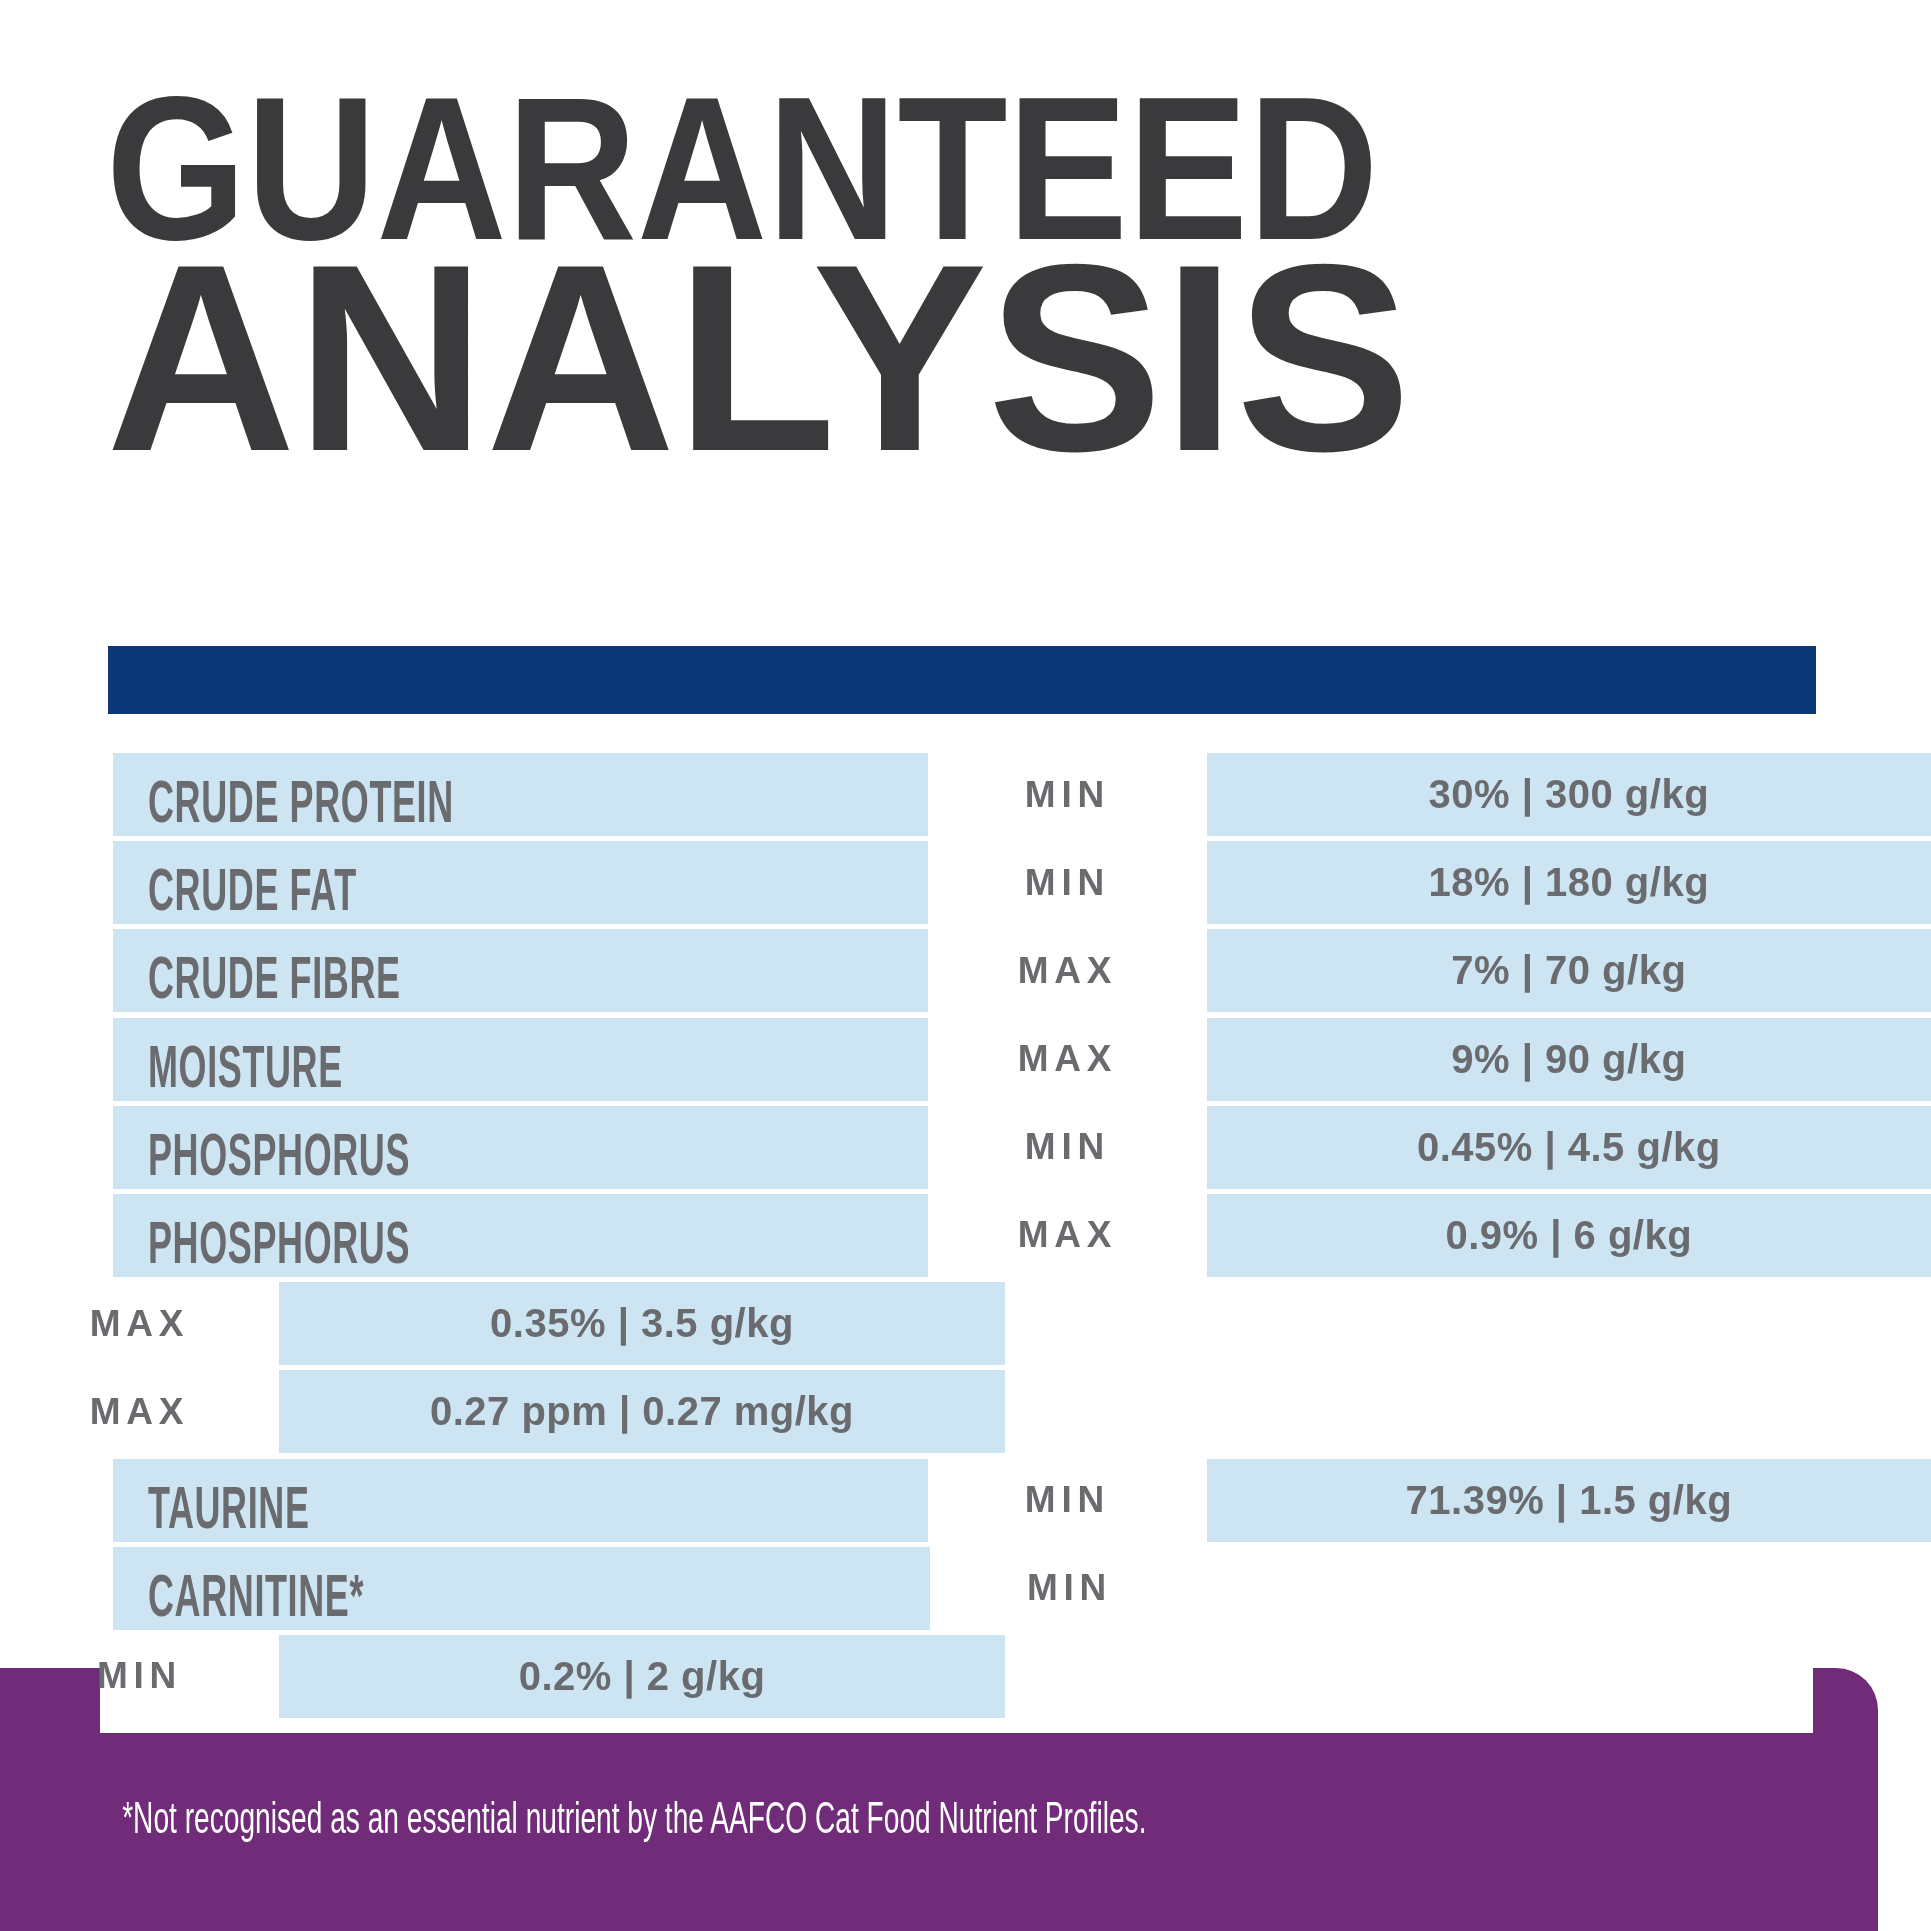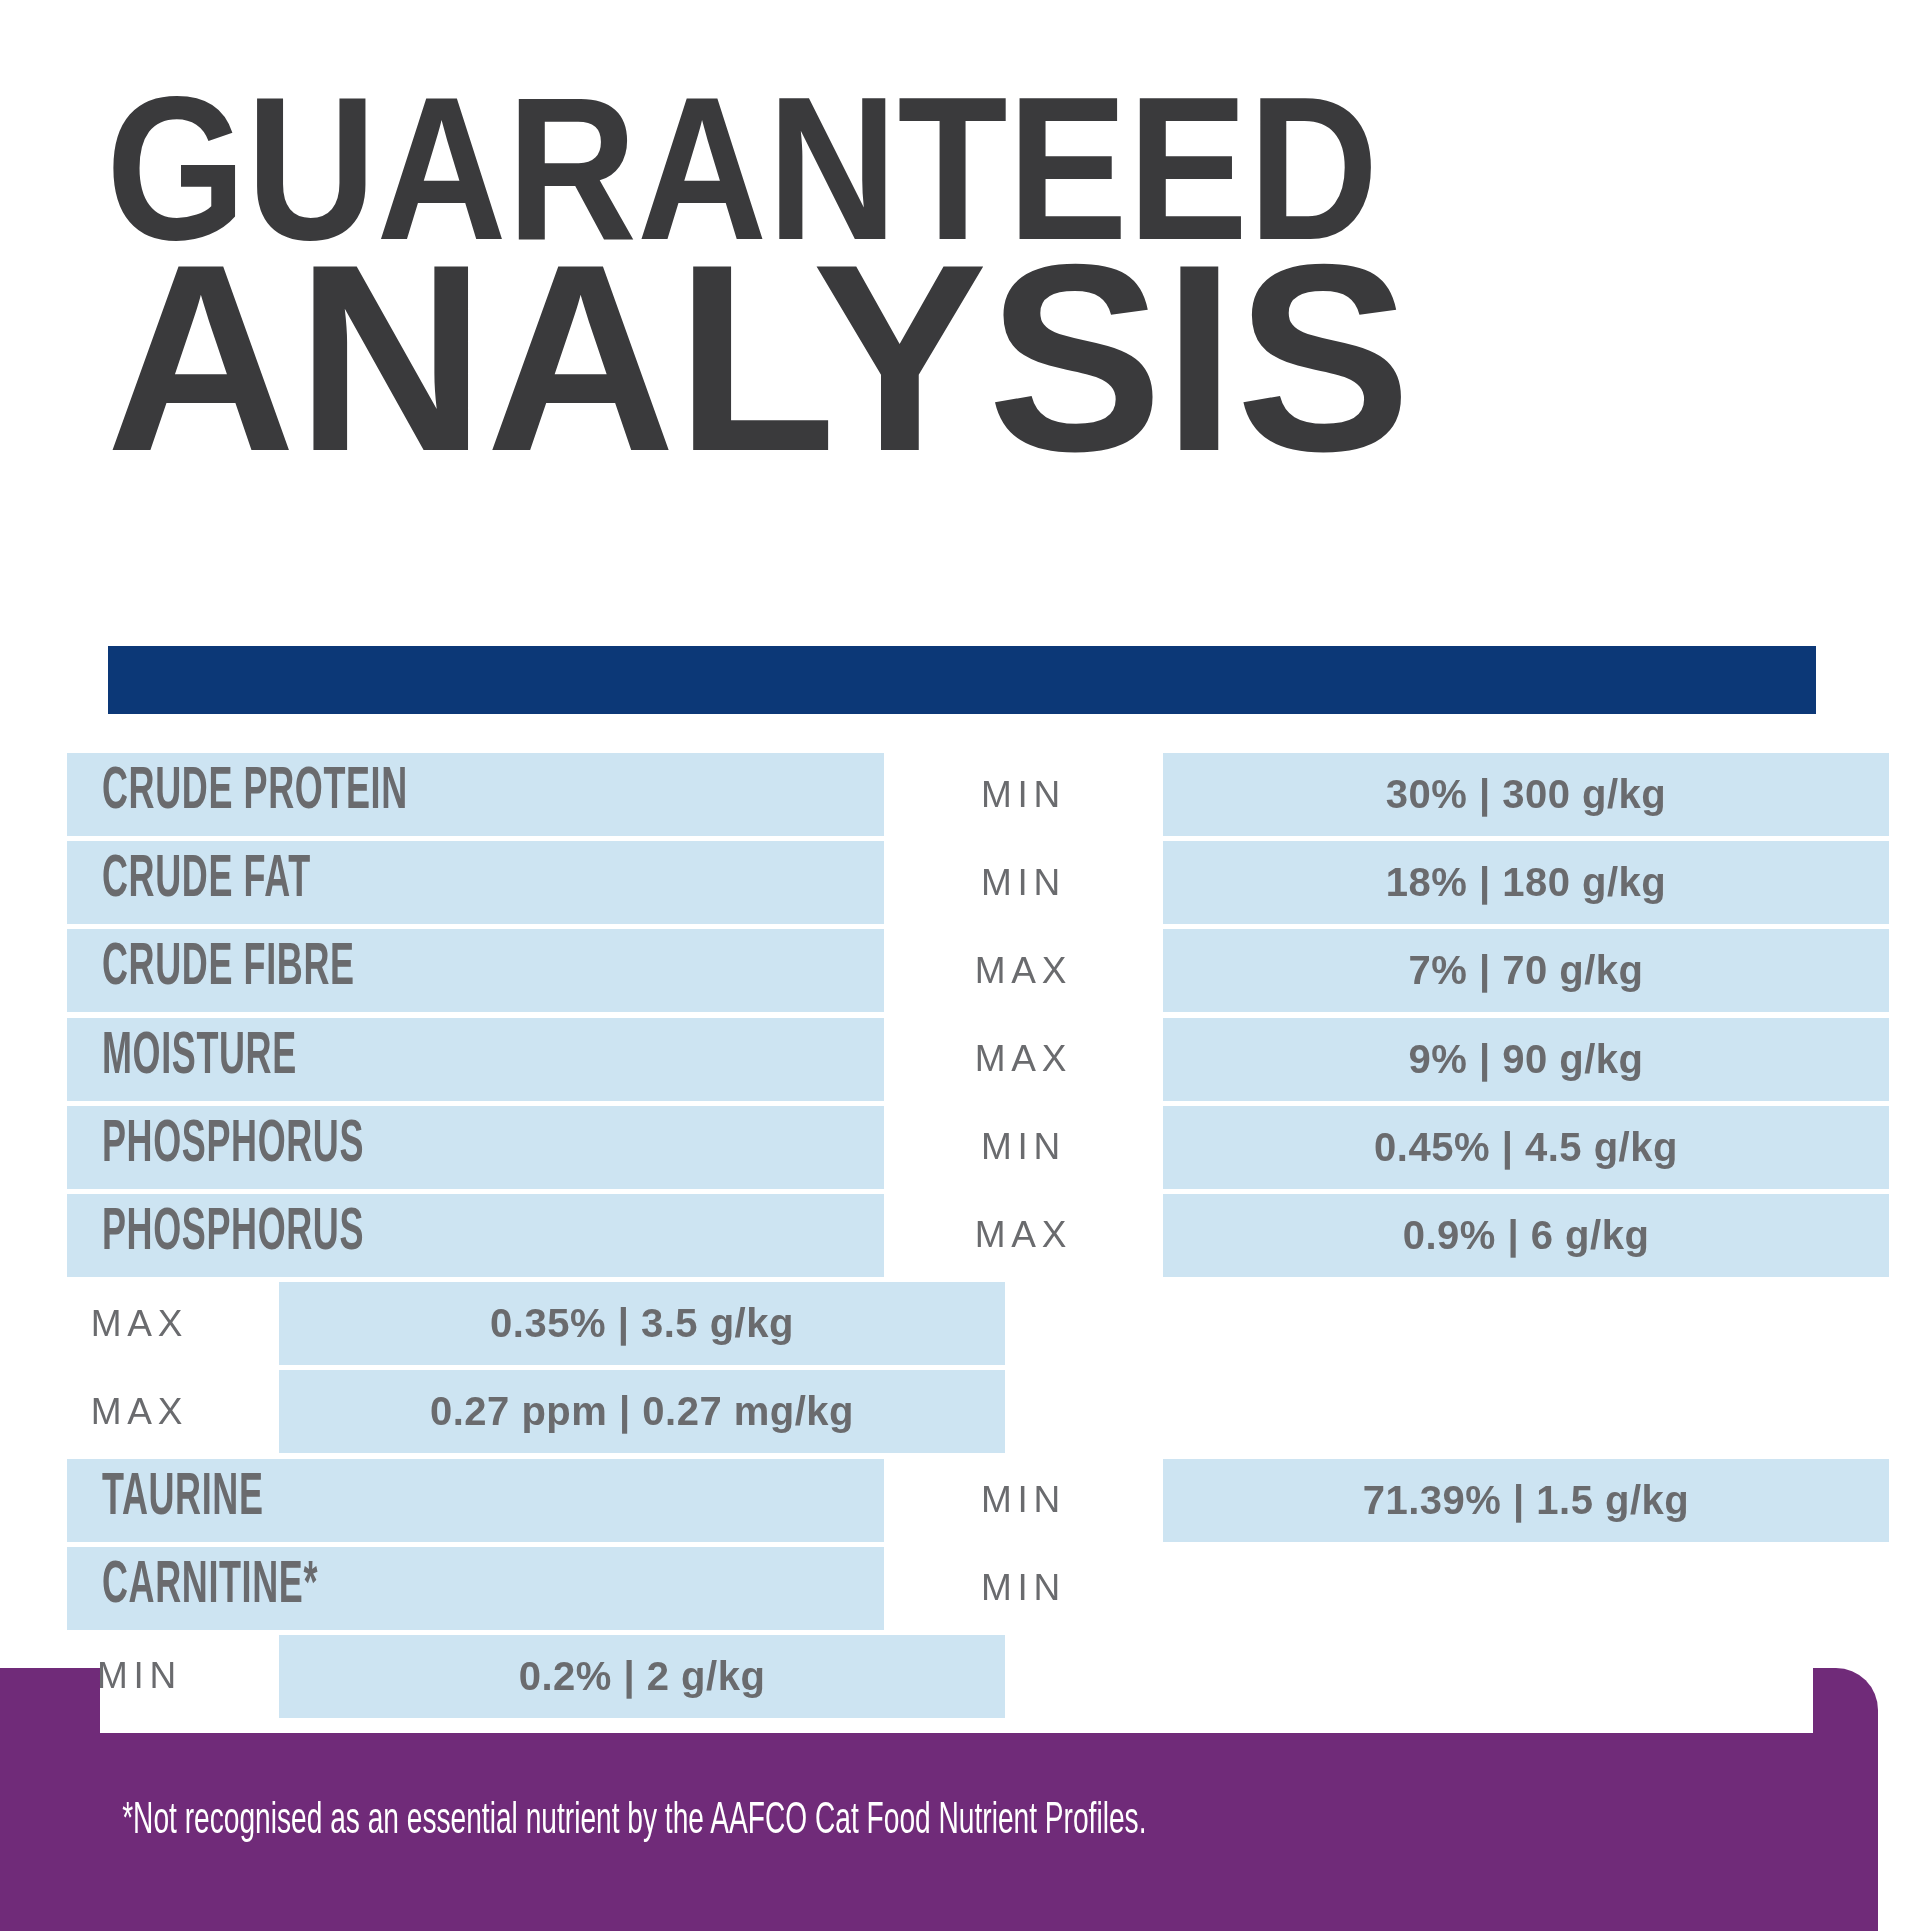--- a/index.html
+++ b/index.html
@@ -66,44 +66,44 @@
     left: 0;
     top: 753px;
     width: 1931px;
     display: flex;
     flex-direction: column;
     gap: 5.2px;
   }
   .row { display: flex; height: 83px; }
   .cell { height: 100%; box-sizing: border-box; }
   .cell.name {
-    margin-left: 67px;
+    margin-left: 113px;
     width: 817px;
     background: var(--light-blue);
     display: flex;
-    align-items: flex-start;
+    align-items: flex-end;
     padding-left: 35px;
   }
   .cond {
     display: inline-block;
     transform: scaleX(0.60);
     transform-origin: 0 50%;
     font-size: 60px;
     font-weight: 700;
     letter-spacing: 1px;
     color: var(--text-gray);
     white-space: nowrap;
   }
   .cell.qual {
     width: 279px;
     display: flex;
     align-items: center;
     justify-content: center;
     font-size: 37px;
-    font-weight: 400;
+    font-weight: 700;
     letter-spacing: 5.8px;
     color: var(--text-gray);
   }
   .cell.val {
     width: 726px;
     background: var(--light-blue);
     display: flex;
     align-items: center;
     justify-content: center;
     font-size: 40px;

